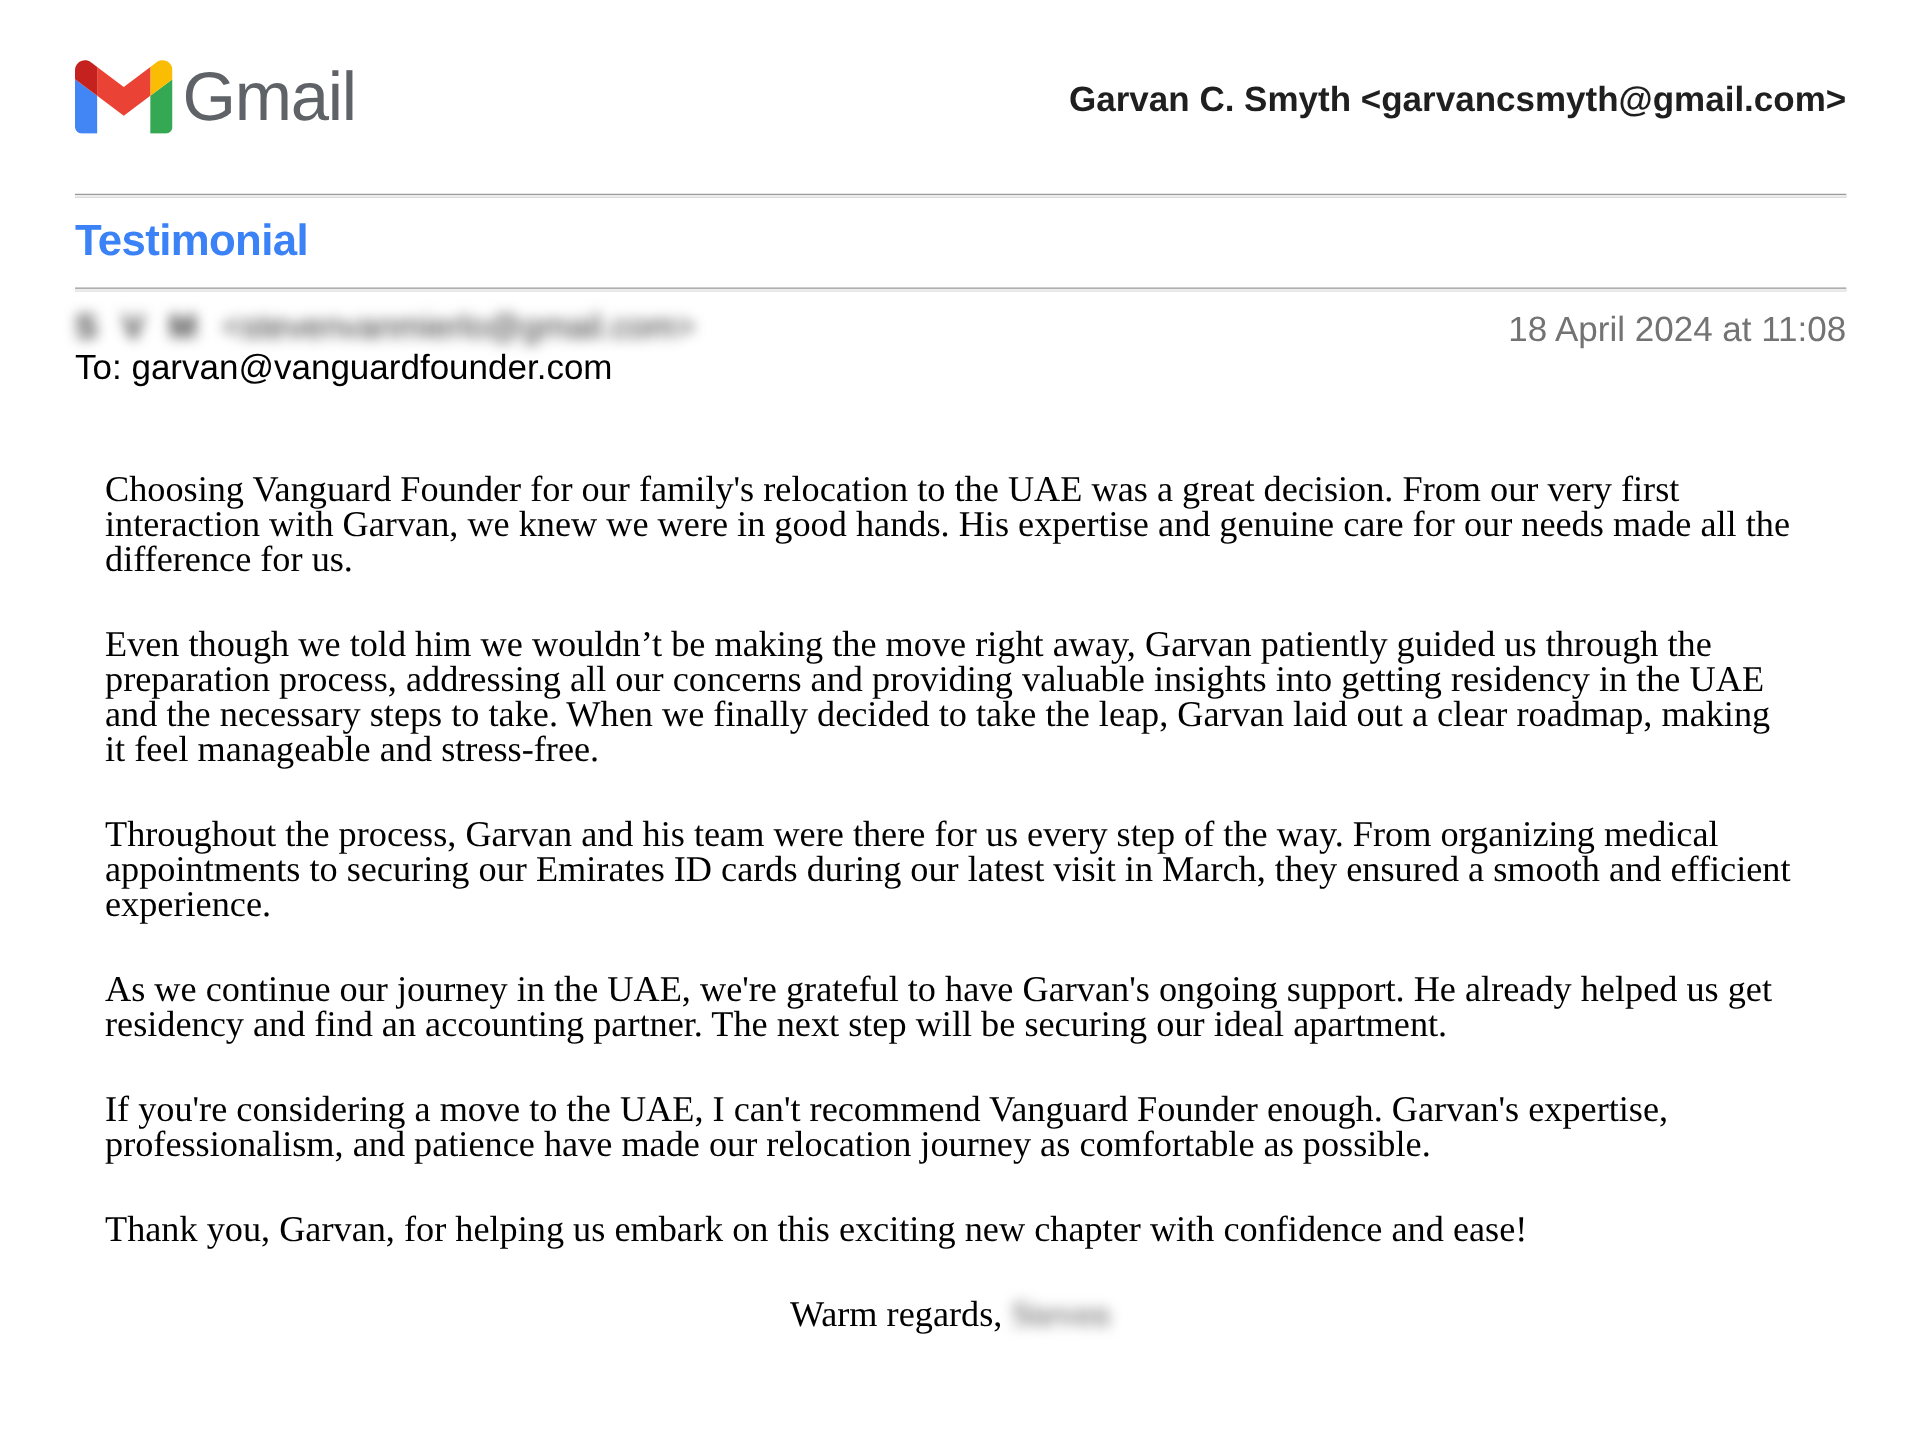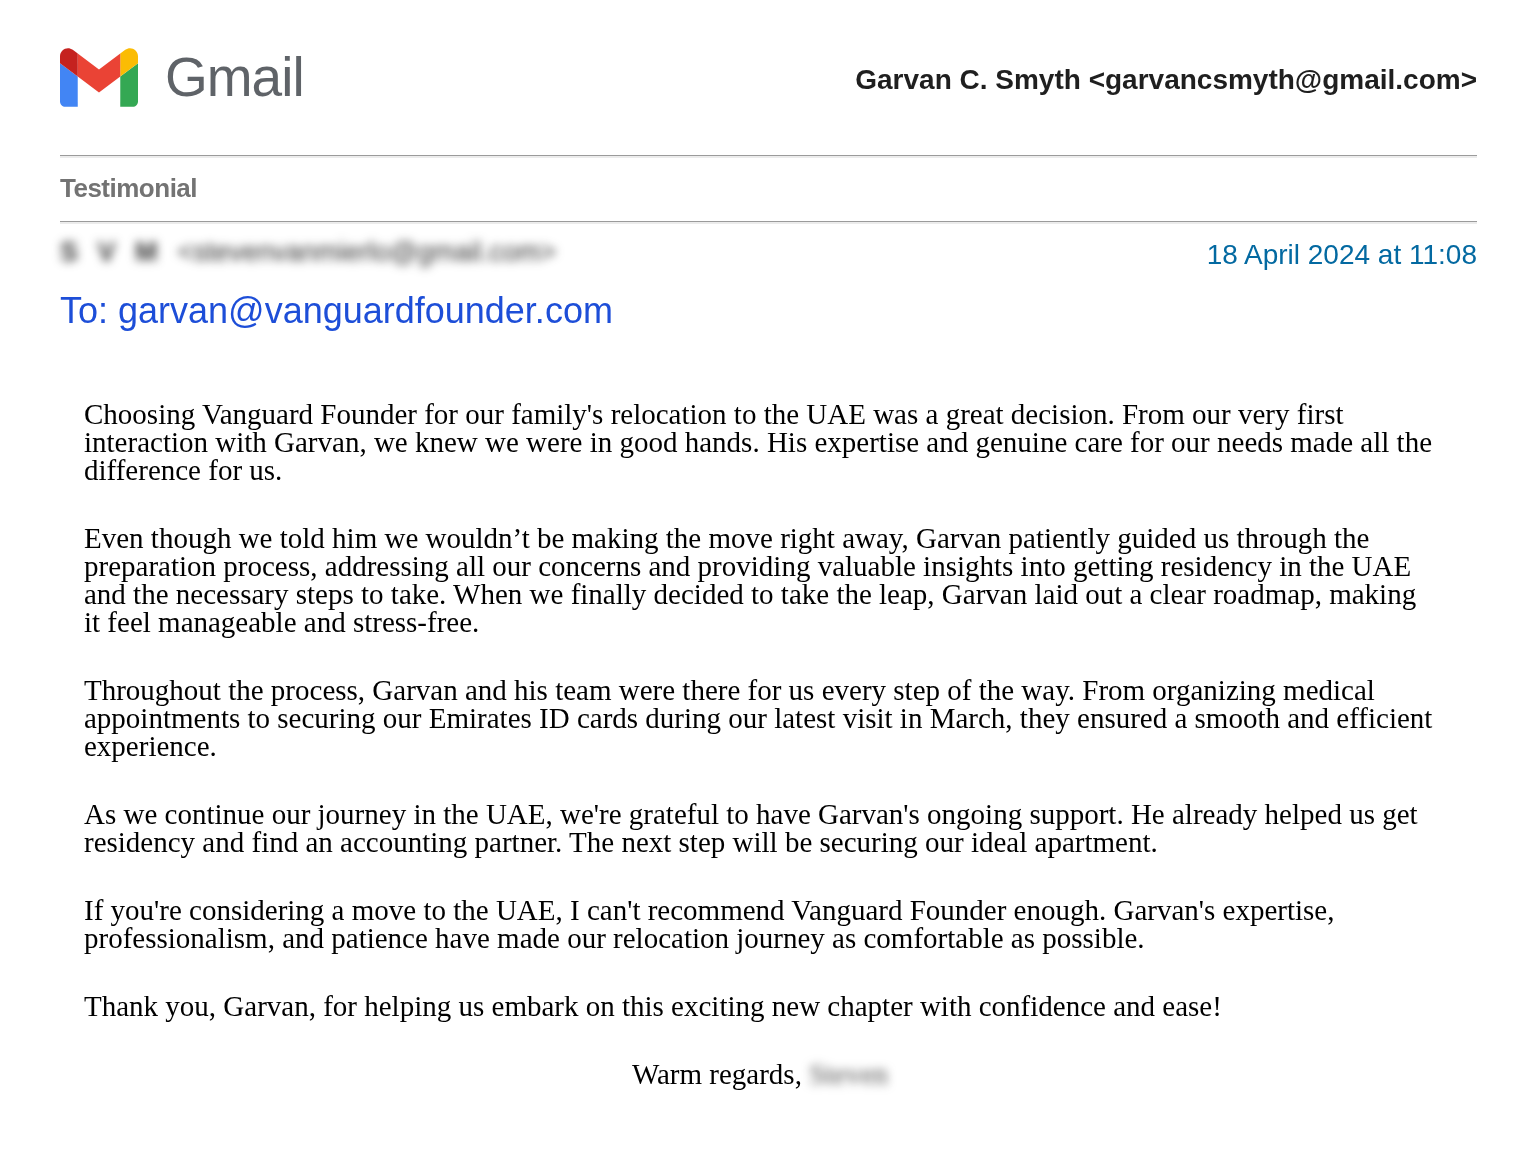--- a/index.html
+++ b/index.html
@@ -21,21 +21,21 @@
     padding: 42px 55px 0 60px;
     height: 112px;
   }
   .logo { display: flex; align-items: center; }
   .logo-icon { width: 78px; height: 59px; display: block; }
   .wordmark {
     font-size: 55px;
     font-weight: 500;
     color: #5f6368;
     letter-spacing: -1px;
-    margin-left: 27px;
+    margin-left: 8px;
     line-height: 1;
   }
   .account {
     font-size: 28px;
     font-weight: bold;
     color: #1f1f1f;
     margin-top: 6px;
     white-space: nowrap;
   }
   
@@ -43,49 +43,49 @@
     height: 3px;
     background: #9b9b9b;
     border-bottom: 2px solid #ececec;
     margin: 0 55px 0 60px;
   }
   .divider-top { margin-top: 43px; }
   .divider-sub { margin-top: 20px; }
   
   .subject {
     margin: 17px 55px 0 60px;
-    font-size: 26px;
+    font-size: 35px;
     font-weight: bold;
     letter-spacing: -0.5px;
-    color: #737373;
+    color: #3b82f6;
     line-height: 1;
   }
   
   .meta {
     display: flex;
     justify-content: space-between;
     align-items: flex-start;
     margin: 13px 55px 0 60px;
   }
   .sender-line {
     font-size: 27px;
     color: #333;
     filter: blur(5px);
     white-space: nowrap;
     user-select: none;
   }
   .sender-line b { margin-right: 14px; letter-spacing: 6px; }
   .to-line {
-    font-size: 36px;
-    color: #1d4ed8;
-    margin-top: 22px;
+    font-size: 28px;
+    color: #000000;
+    margin-top: 1px;
   }
   .date-line {
     font-size: 28px;
-    color: #0369a1;
+    color: #737373;
     white-space: nowrap;
     margin-top: 2px;
   }
   
   .email-body {
     margin: 68px 60px 0 84px;
     max-width: 1352px;
     font-family: "Liberation Serif", serif;
     font-size: 29px;
     line-height: 28px;

